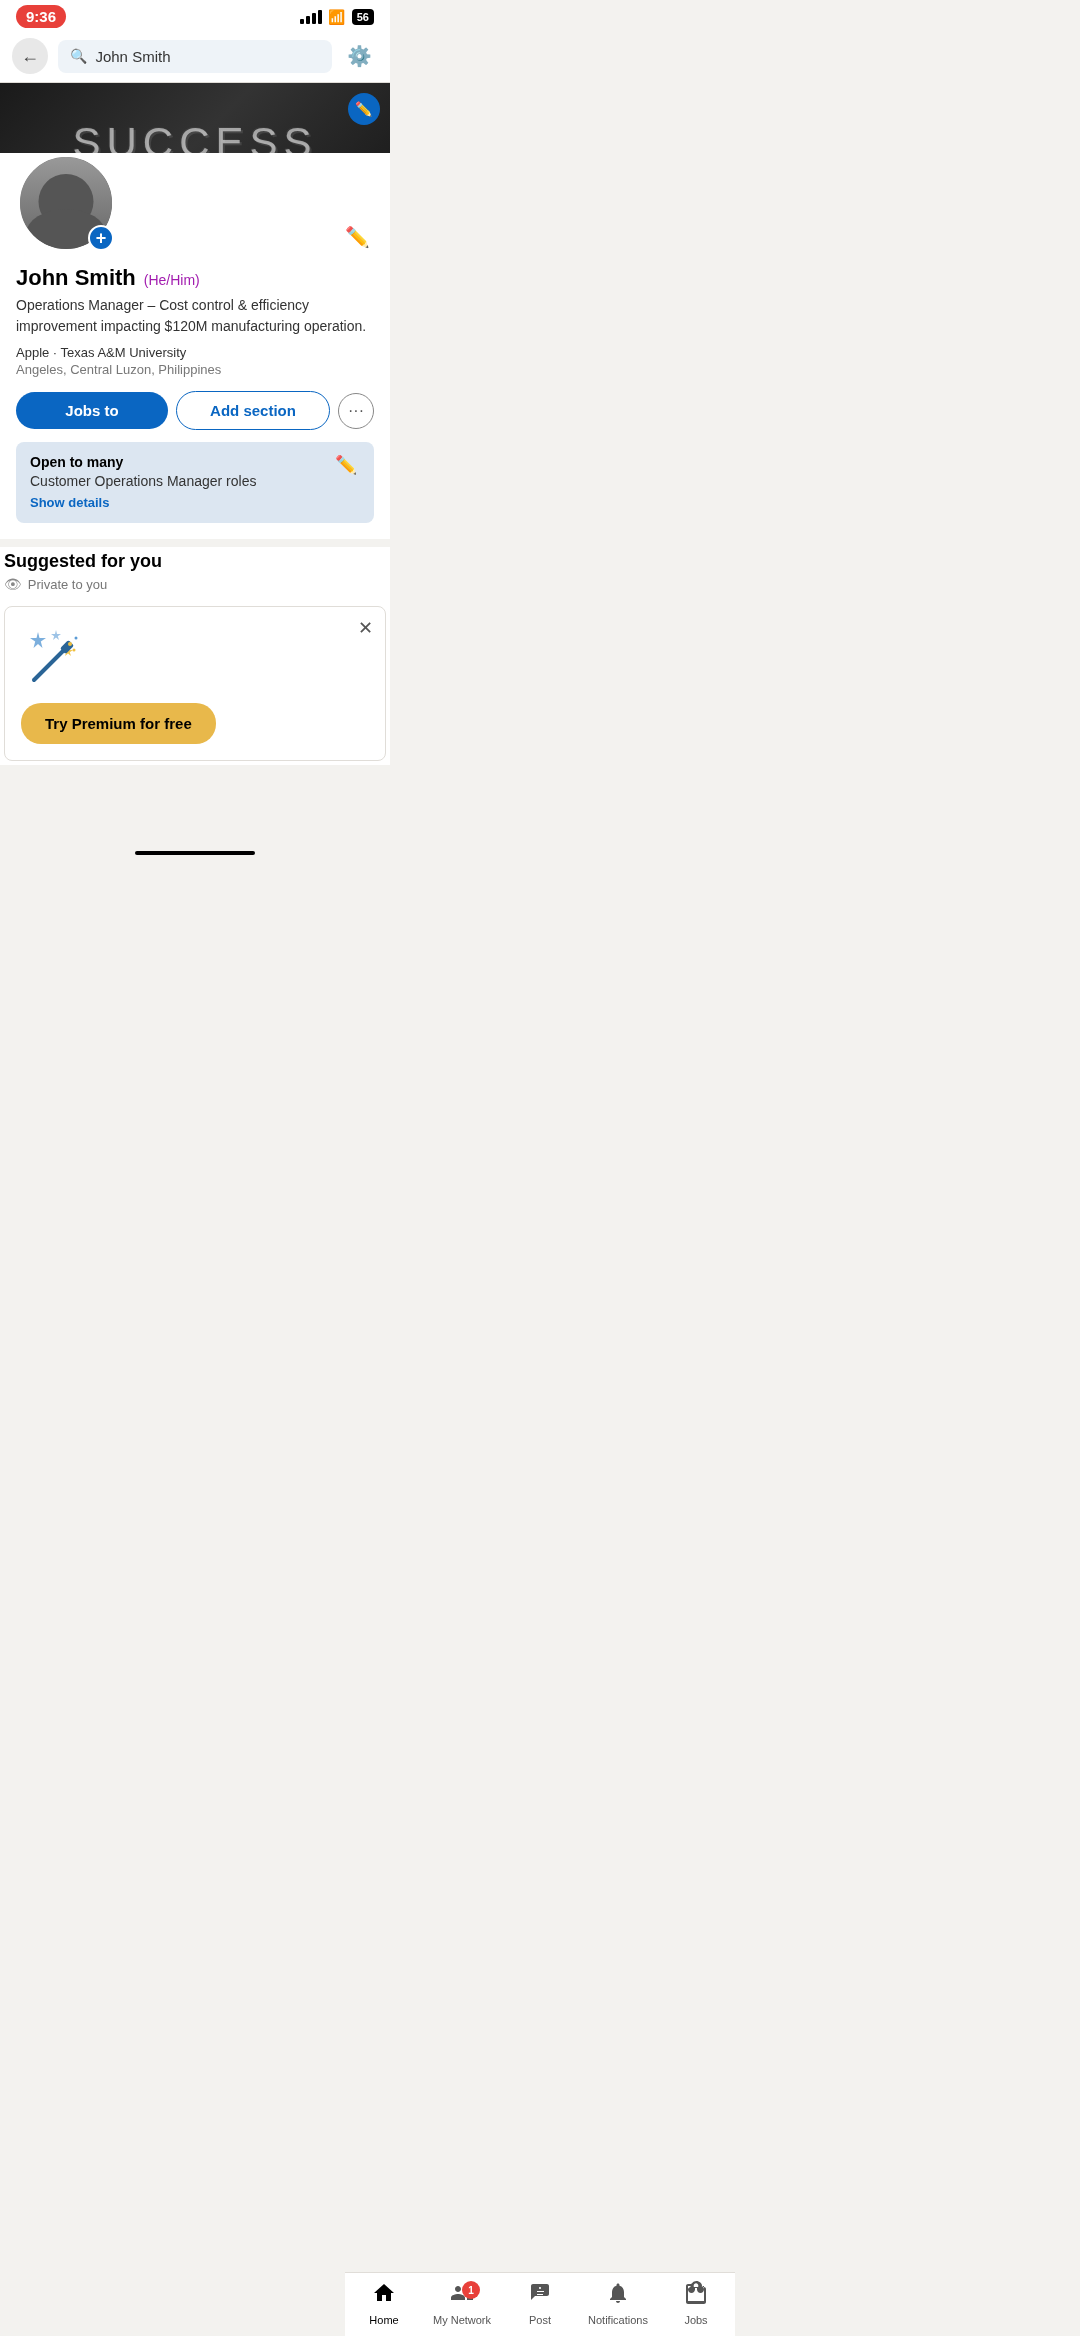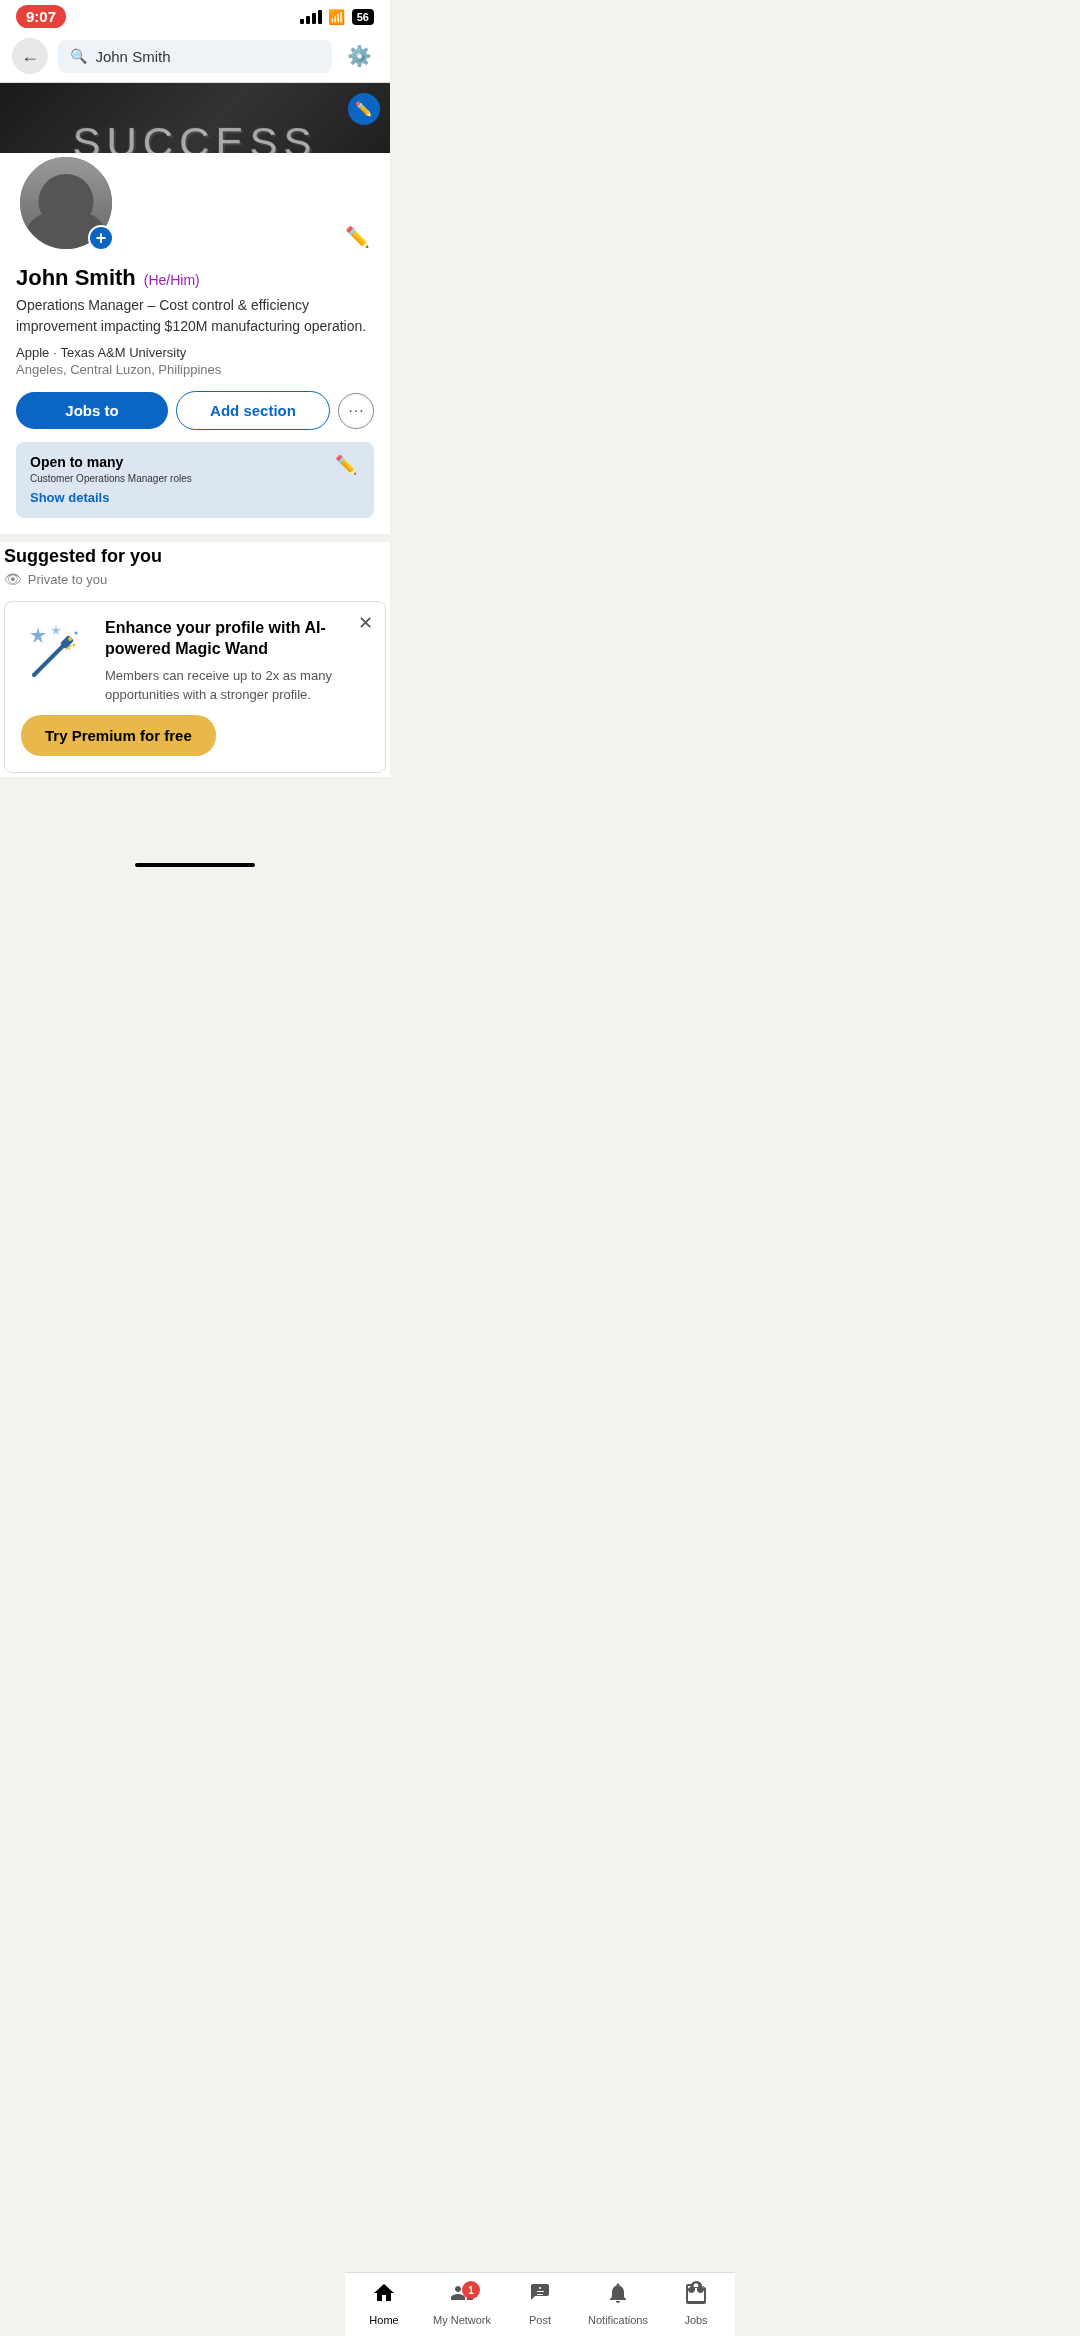--- a/index.html
+++ b/index.html
@@ -343,21 +343,21 @@
       justify-content: space-between;
     }
     .open-work-content {}
     .open-work-title {
       font-size: 14px;
       font-weight: 700;
       color: #000;
       margin-bottom: 3px;
     }
     .open-work-role {
-      font-size: 10px;
+      font-size: 14px;
       color: #333;
       margin-bottom: 4px;
     }
     .open-work-link {
       color: #0a66c2;
       font-size: 13px;
       font-weight: 600;
       cursor: pointer;
     }
     .open-work-edit {
@@ -526,21 +526,21 @@
       padding-bottom: 80px;
     }
   </style>
 </head>
 <body>
 
 <div class="scrollable">
 
   <div class="status-bar">
     <div>
-      <span class="status-time">9:07</span>
+      <span class="status-time">9:36</span>
     </div>
     <div class="status-icons">
       <div class="signal-bars">
         <span style="height:5px;"></span>
         <span style="height:8px;"></span>
         <span style="height:11px;"></span>
         <span style="height:14px;"></span>
       </div>
       <span class="wifi-icon">📶</span>
       <span class="battery-icon">56</span>
@@ -632,24 +632,20 @@
             <polygon points="30,2 31,6 35,6 31.8,8.2 33,12 30,9.5 27,12 28.2,8.2 25,6 29,6" fill="#5b9bd5" opacity="0.6"></polygon>
 
             <line x1="8" y1="52" x2="40" y2="20" stroke="#2a6496" stroke-width="4" stroke-linecap="round"></line>
             <rect x="35" y="15" width="12" height="8" rx="2" fill="#2a6496" transform="rotate(-45 41 19)"></rect>
 
             <circle cx="44" cy="16" r="2" fill="#f0c040"></circle>
             <circle cx="50" cy="10" r="1.5" fill="#5b9bd5"></circle>
             <circle cx="48" cy="22" r="1.5" fill="#f0c040"></circle>
           </svg>
         </div>
-        <div class="magic-text-block">
-          <div class="magic-title">Enhance your profile with AI-powered Magic Wand</div>
-          <div class="magic-desc">Members can receive up to 2x as many opportunities with a stronger profile.</div>
-        </div>
       </div>
       <button class="try-premium-btn">Try Premium for free</button>
     </div>
   </div>
 
 </div>
 
 <div class="bottom-nav">
 
   <div class="nav-item">

